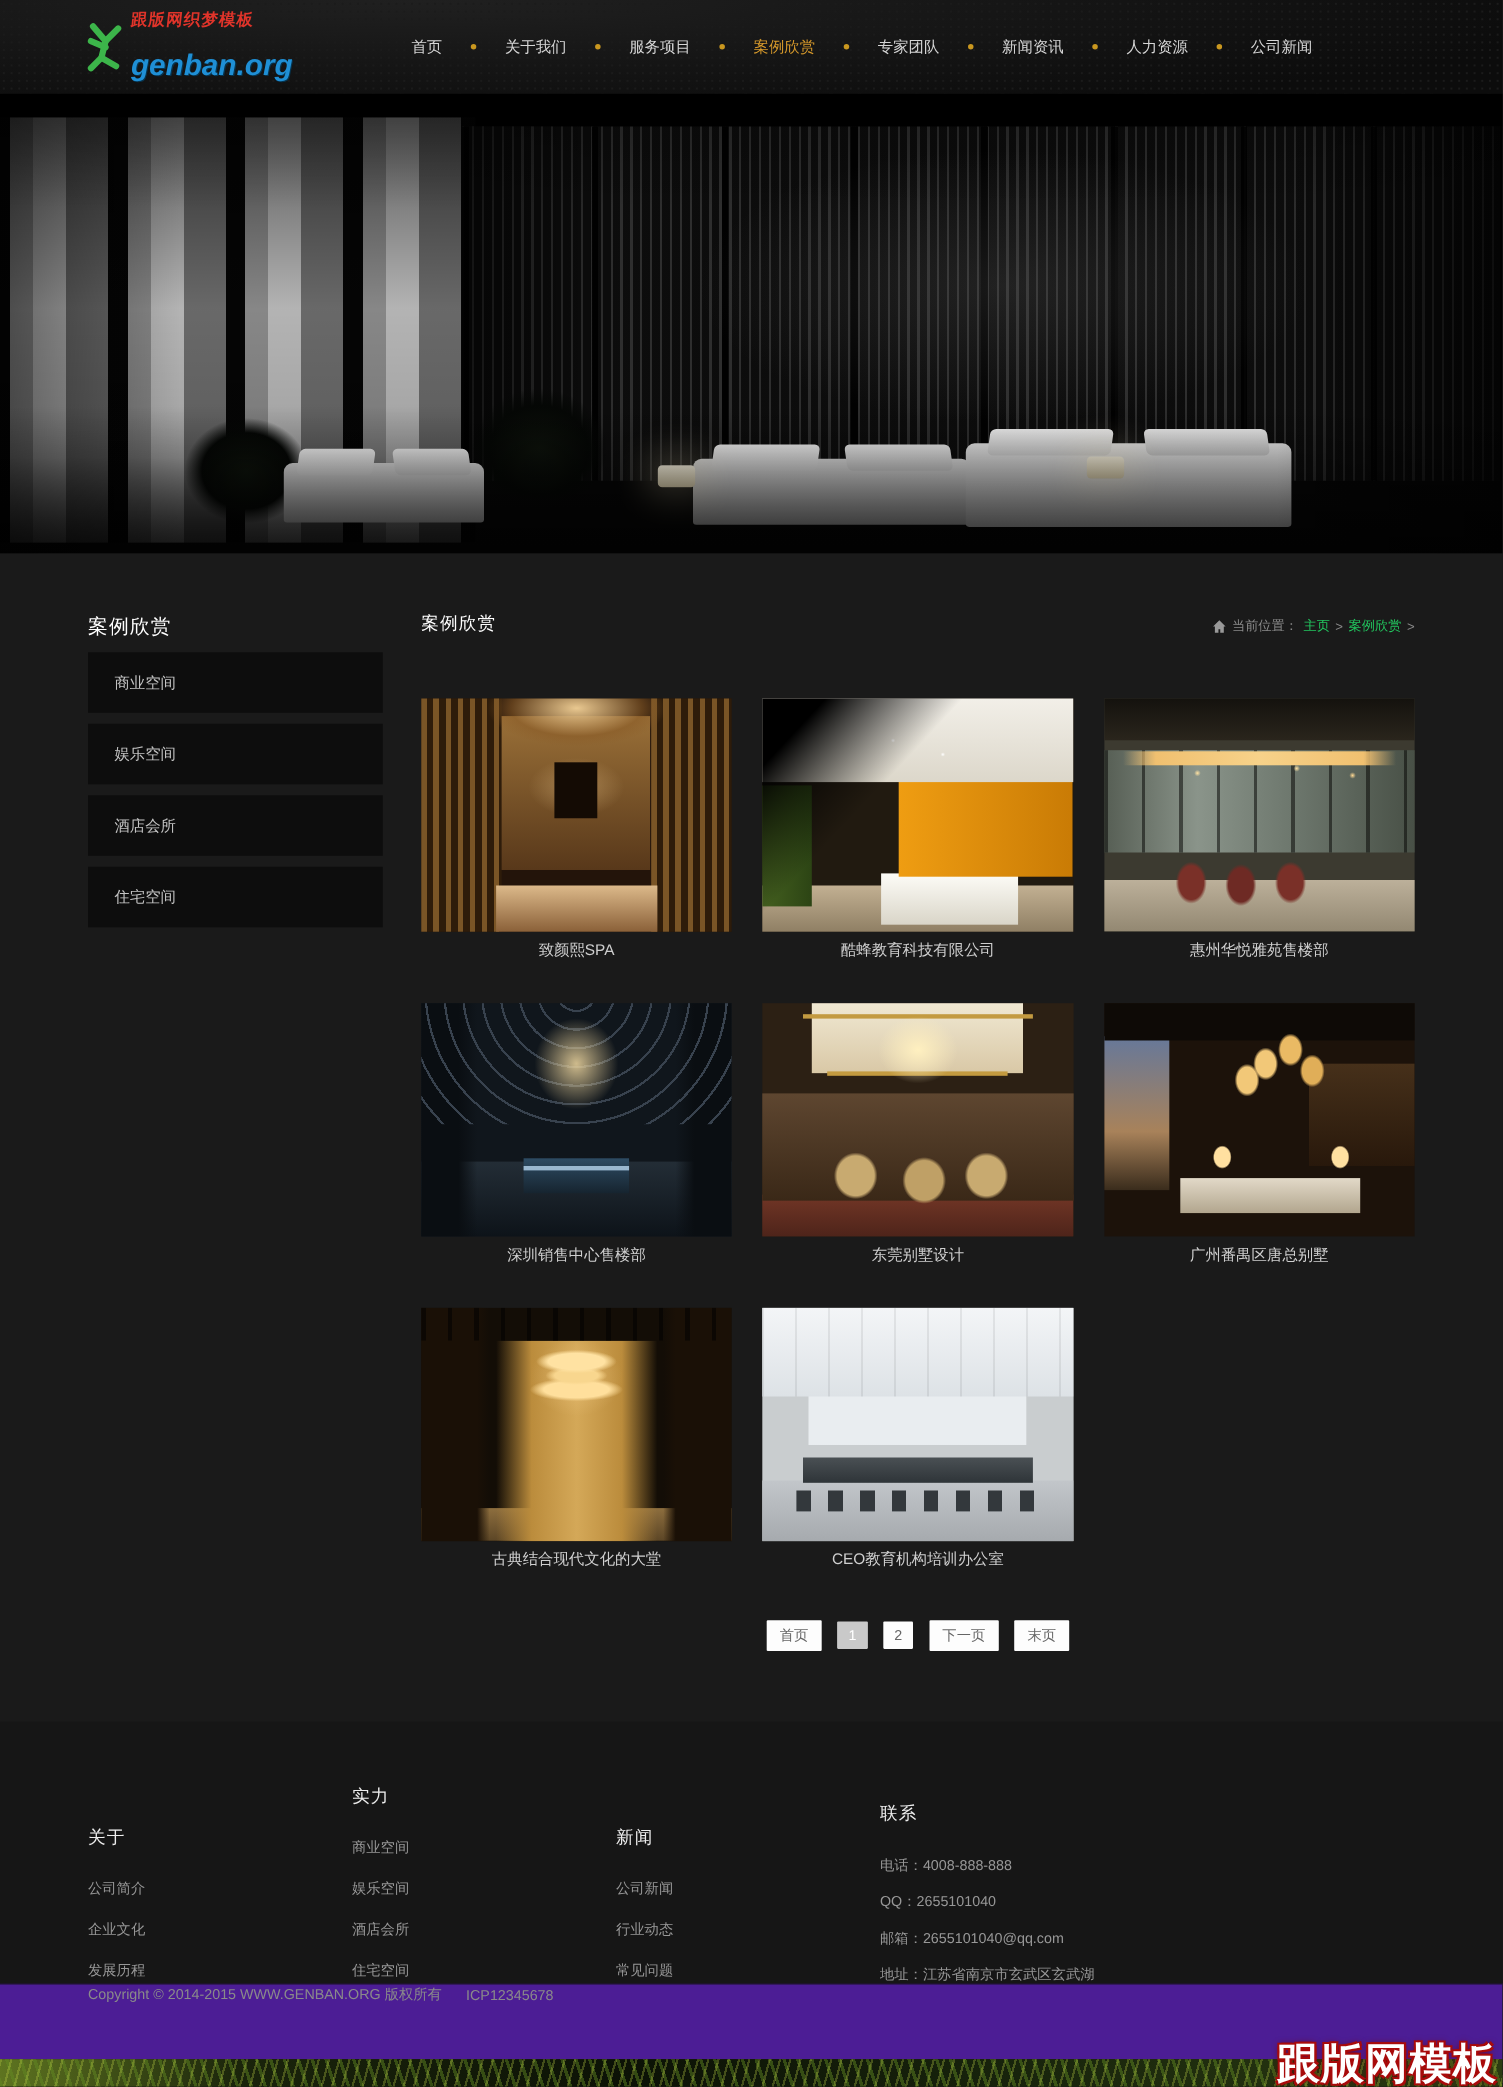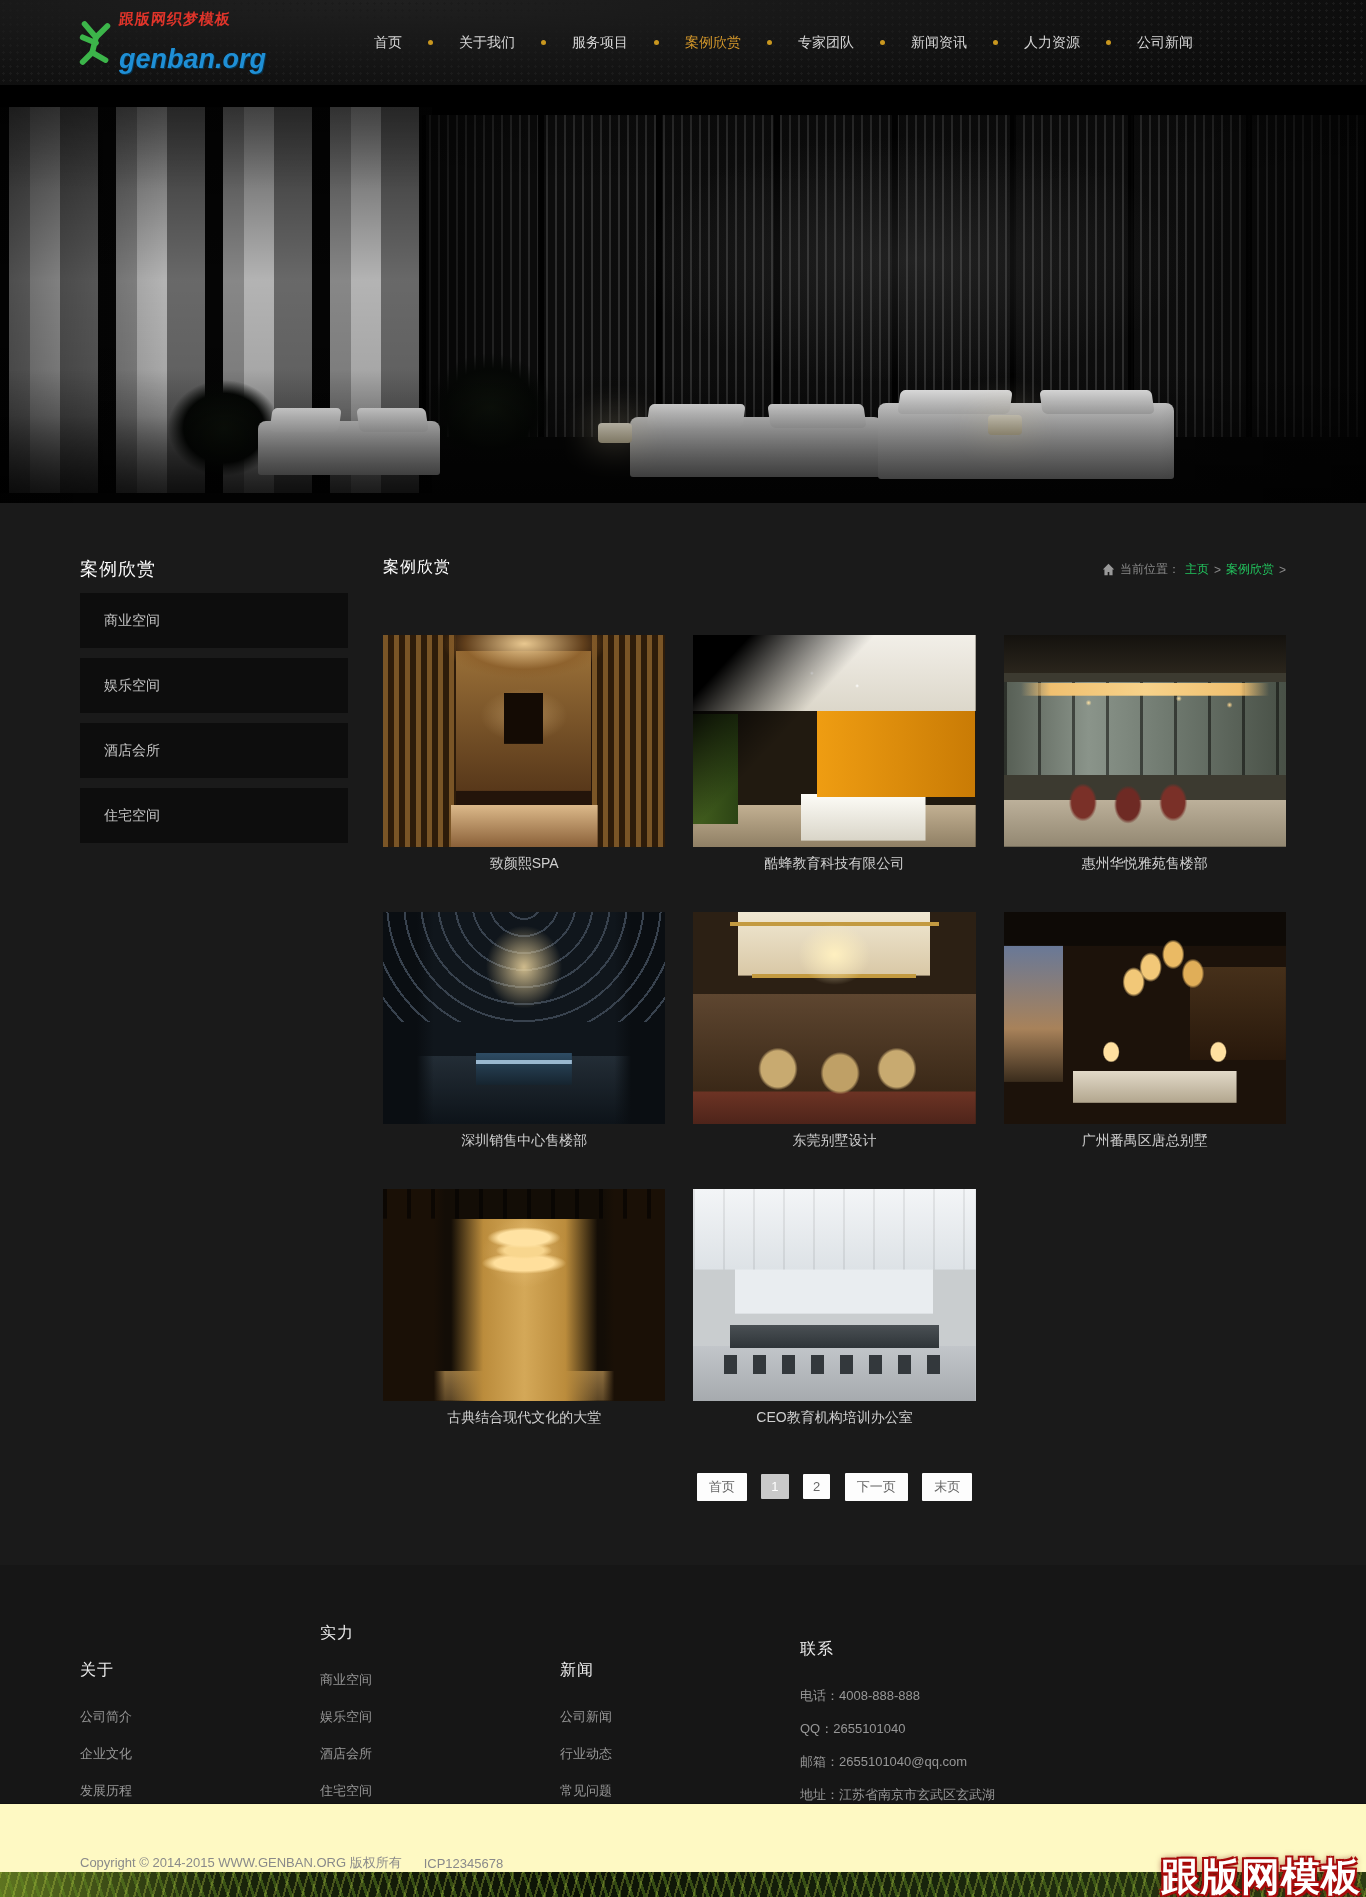--- a/index.html
+++ b/index.html
@@ -203,21 +203,21 @@
 
   
   .footer { height:238px; background:#161616; padding-top:58px; }
   .footer .container { display:flex;align-items:flex-end; }
   .fcol { width:240px; flex:none; }
   .fcol.last { width:auto; }
   .fcol h3 { font-size:16px; color:#ededed; font-weight:normal; margin-bottom:27px; letter-spacing:1px; }
   .fcol a { display:block; color:#979797; font-size:13px; text-decoration:none; margin-bottom:19px; }
   .fcol .line { color:#979797; font-size:13px; margin-bottom:15px; }
 
-  .copybar { height:69px; background:#fef9c3; border-top:1px solid #111; display:flex; align-items:flex-end; }
+  .copybar { height:69px; background:#4c1d95; border-top:1px solid #111; display:flex; align-items:flex-start; }
   .copybar .container { display:flex; align-items:center; color:#8a8a8a; font-size:13px; }
   .copybar .icp { margin-left:22px; }
 
   
   .grass { position:absolute; left:0; bottom:0; width:100%; height:25px;
     background:
       repeating-linear-gradient(105deg, rgba(190,210,70,.30) 0 2px, transparent 2px 9px),
       repeating-linear-gradient(72deg, rgba(100,140,35,.45) 0 3px, transparent 3px 12px),
       linear-gradient(90deg,#5e7420,#1a240b 16%,#0c1206 42%,#18240c 68%,#2c3c12); }
   .watermark { position:absolute; right:5px; bottom:1px; z-index:5;

